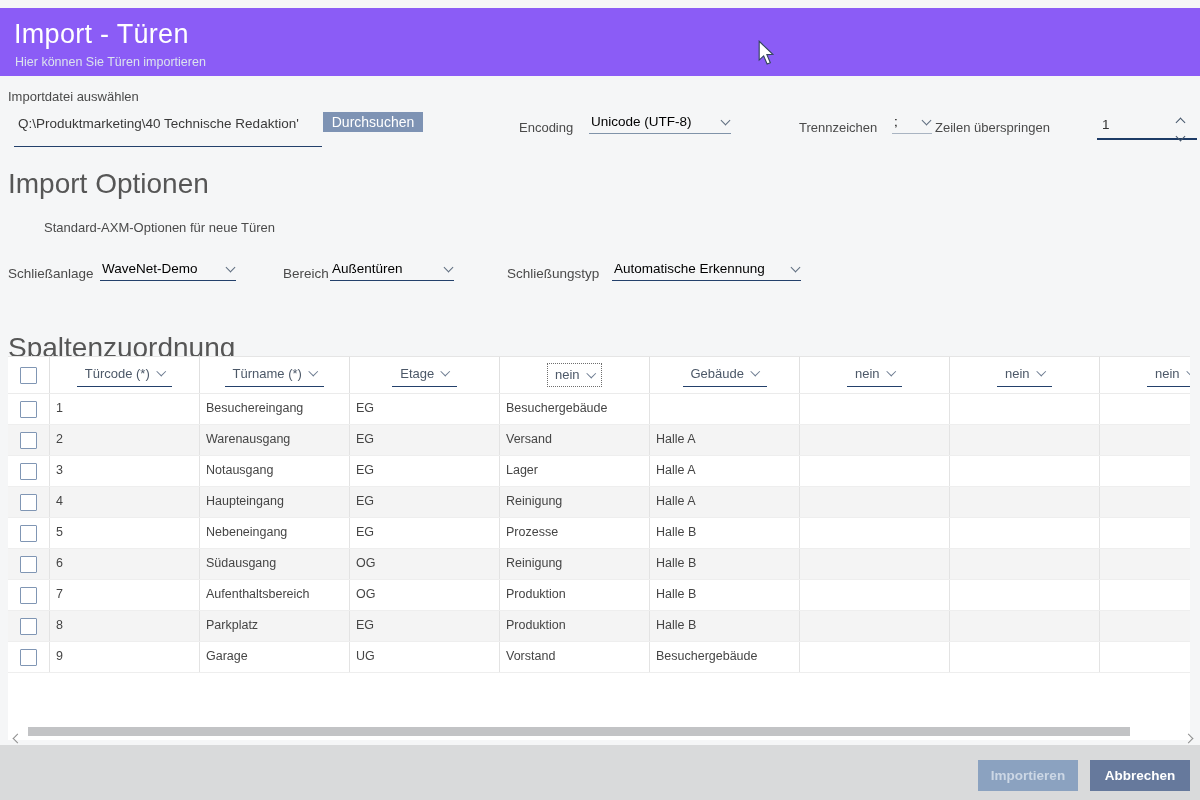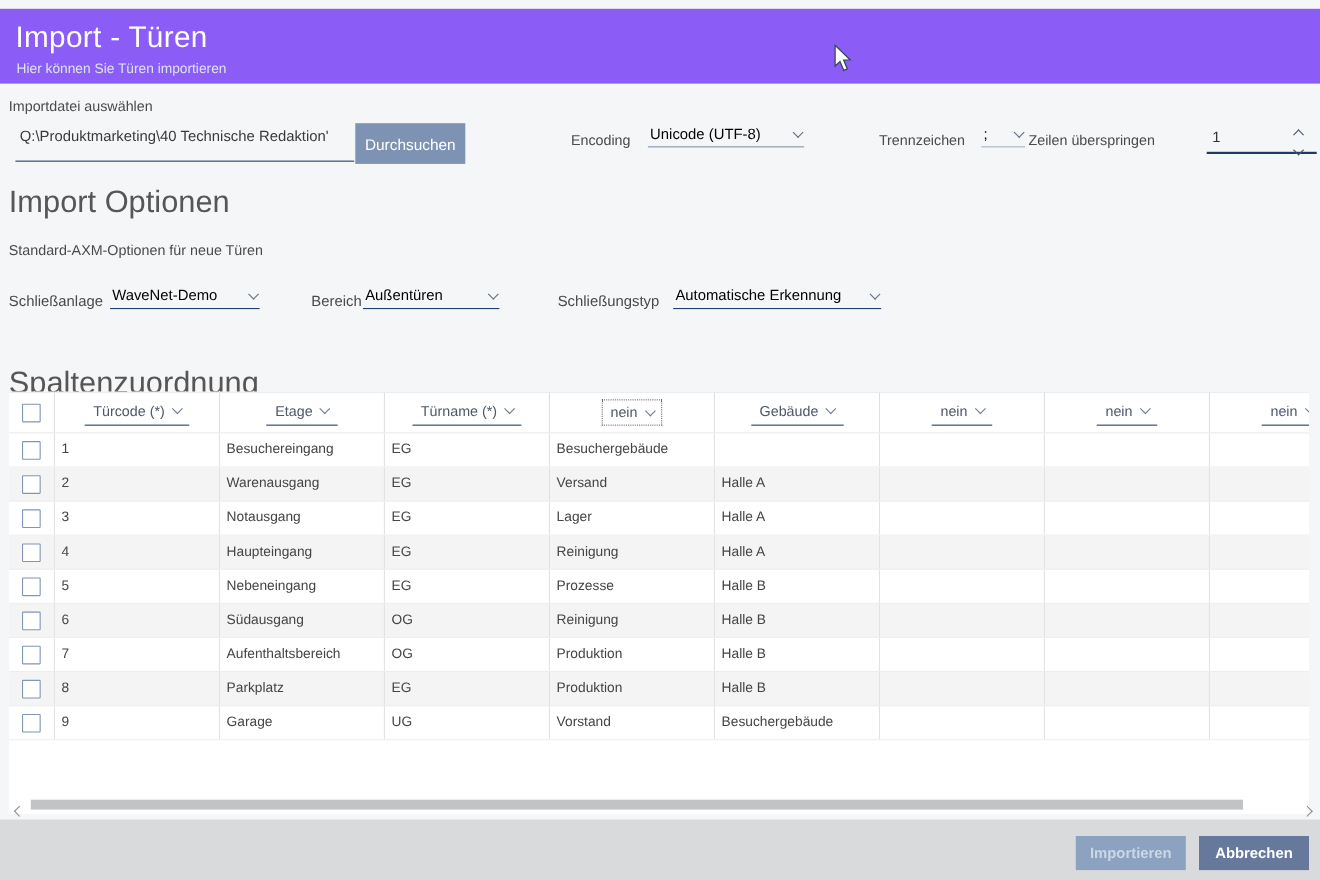--- a/index.html
+++ b/index.html
@@ -23,33 +23,33 @@
   .chev.down{transform:rotate(45deg);margin-top:-3px;}
   .chev.up{transform:rotate(-135deg);margin-top:3px;}
   .chev.left{transform:rotate(135deg);}
   .chev.right{transform:rotate(-45deg);}
   
   .file-path{
     position:absolute;left:14px;top:113px;width:302px;font-size:13.5px;color:#3a3a3a;
     border-bottom:1px solid #23406b;padding:3px 2px 15px 4px;white-space:nowrap;overflow:hidden;
   }
   .btn-browse{
-    position:absolute;left:323px;top:112px;width:100px;height:37px;background:#7e93b4;color:#ffffff;
+    position:absolute;left:323px;top:112px;width:100px;height:20px;background:#7e93b4;color:#ffffff;
     font-size:14px;display:flex;align-items:center;justify-content:center;border:none;cursor:pointer;
   }
   .dd-encoding{left:589px;top:114px;width:138px;border-bottom-color:#8093a9;}
   .dd-delim{left:892px;top:114px;width:36px;border-bottom-color:#a9b4c2;}
   .skip-input{position:absolute;left:1097px;top:114px;width:93px;border-bottom:2px solid #1d3b66;
     padding:3px 2px 6px 5px;font-size:13.5px;color:#333;}
   .spinner{position:absolute;left:1173px;top:116px;width:14px;height:24px;display:flex;flex-direction:column;
     align-items:center;justify-content:space-between;cursor:pointer;}
   .spinner .chev{border-color:#45566b;}
   
   .h-section{position:absolute;font-size:28px;font-weight:300;color:#565656;white-space:nowrap;}
-  .sub-section{position:absolute;font-size:13px;color:#4a4a4a;}
+  .sub-section{position:absolute;font-size:13px;color:#4a4a4a;margin-left:36px;}
   
   .dd-system{left:100px;top:261px;width:132px;}
   .dd-area{left:330px;top:261px;width:120px;}
   .dd-locktype{left:612px;top:261px;width:185px;}
   
   .table-panel{position:absolute;left:8px;top:356px;width:1182px;height:384px;background:#ffffff;overflow:hidden;}
   .grid-row{display:grid;grid-template-columns:42px repeat(8,150px);width:1242px;}
   .thead{border-top:1px solid #e5e5e5;border-bottom:1px solid #ebebeb;height:36px;}
   .th{display:flex;align-items:center;justify-content:center;border-right:1px solid #e0e0e0;height:36px;}
   .hdr-dd{display:inline-flex;align-items:center;gap:8px;font-size:13px;color:#4c5868;
@@ -139,27 +139,27 @@
       <span class="checkbox"></span>
     </div>
   <div class="th">
     <div class="hdr-dd">
       <span class="hdr-label">Türcode (*)</span>
       <span class="chev down"></span>
     </div>
   </div>
       <div class="th">
     <div class="hdr-dd">
+      <span class="hdr-label">Türname (*)</span>
+      <span class="chev down"></span>
+    </div>
+  </div>
+      <div class="th">
+    <div class="hdr-dd">
       <span class="hdr-label">Etage</span>
-      <span class="chev down"></span>
-    </div>
-  </div>
-      <div class="th">
-    <div class="hdr-dd">
-      <span class="hdr-label">Türname (*)</span>
       <span class="chev down"></span>
     </div>
   </div>
       <div class="th">
     <div class="hdr-dd focused">
       <span class="hdr-label">nein</span>
       <span class="chev down"></span>
     </div>
   </div>
       <div class="th">

